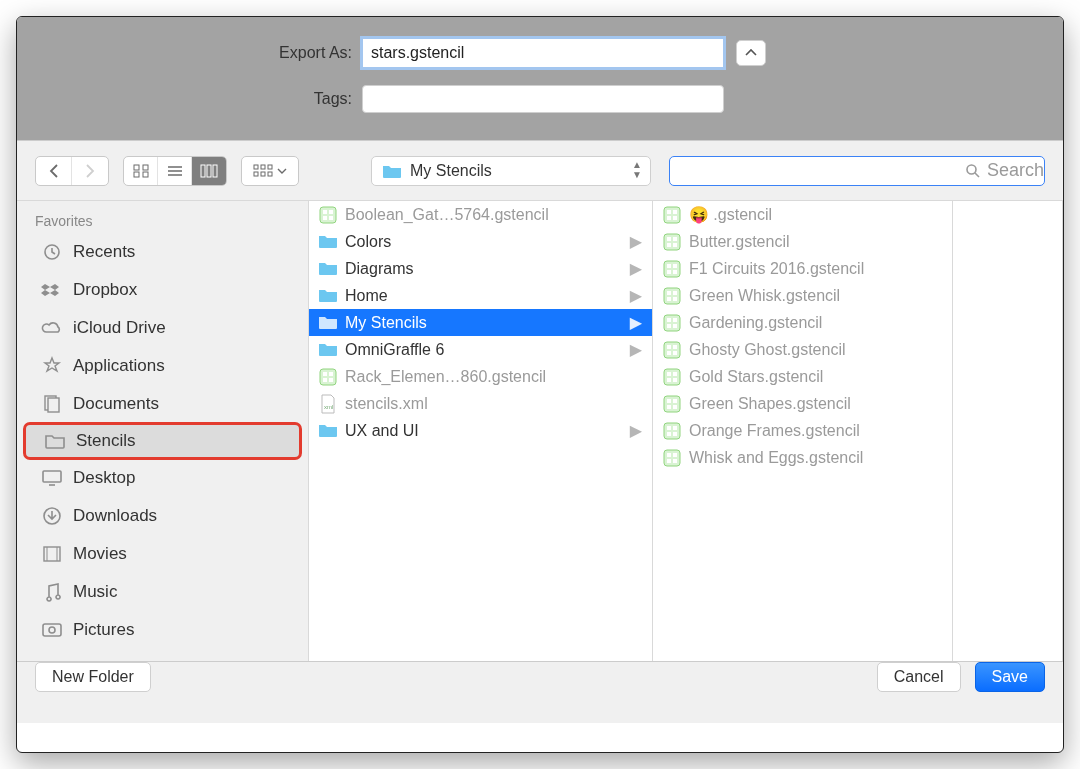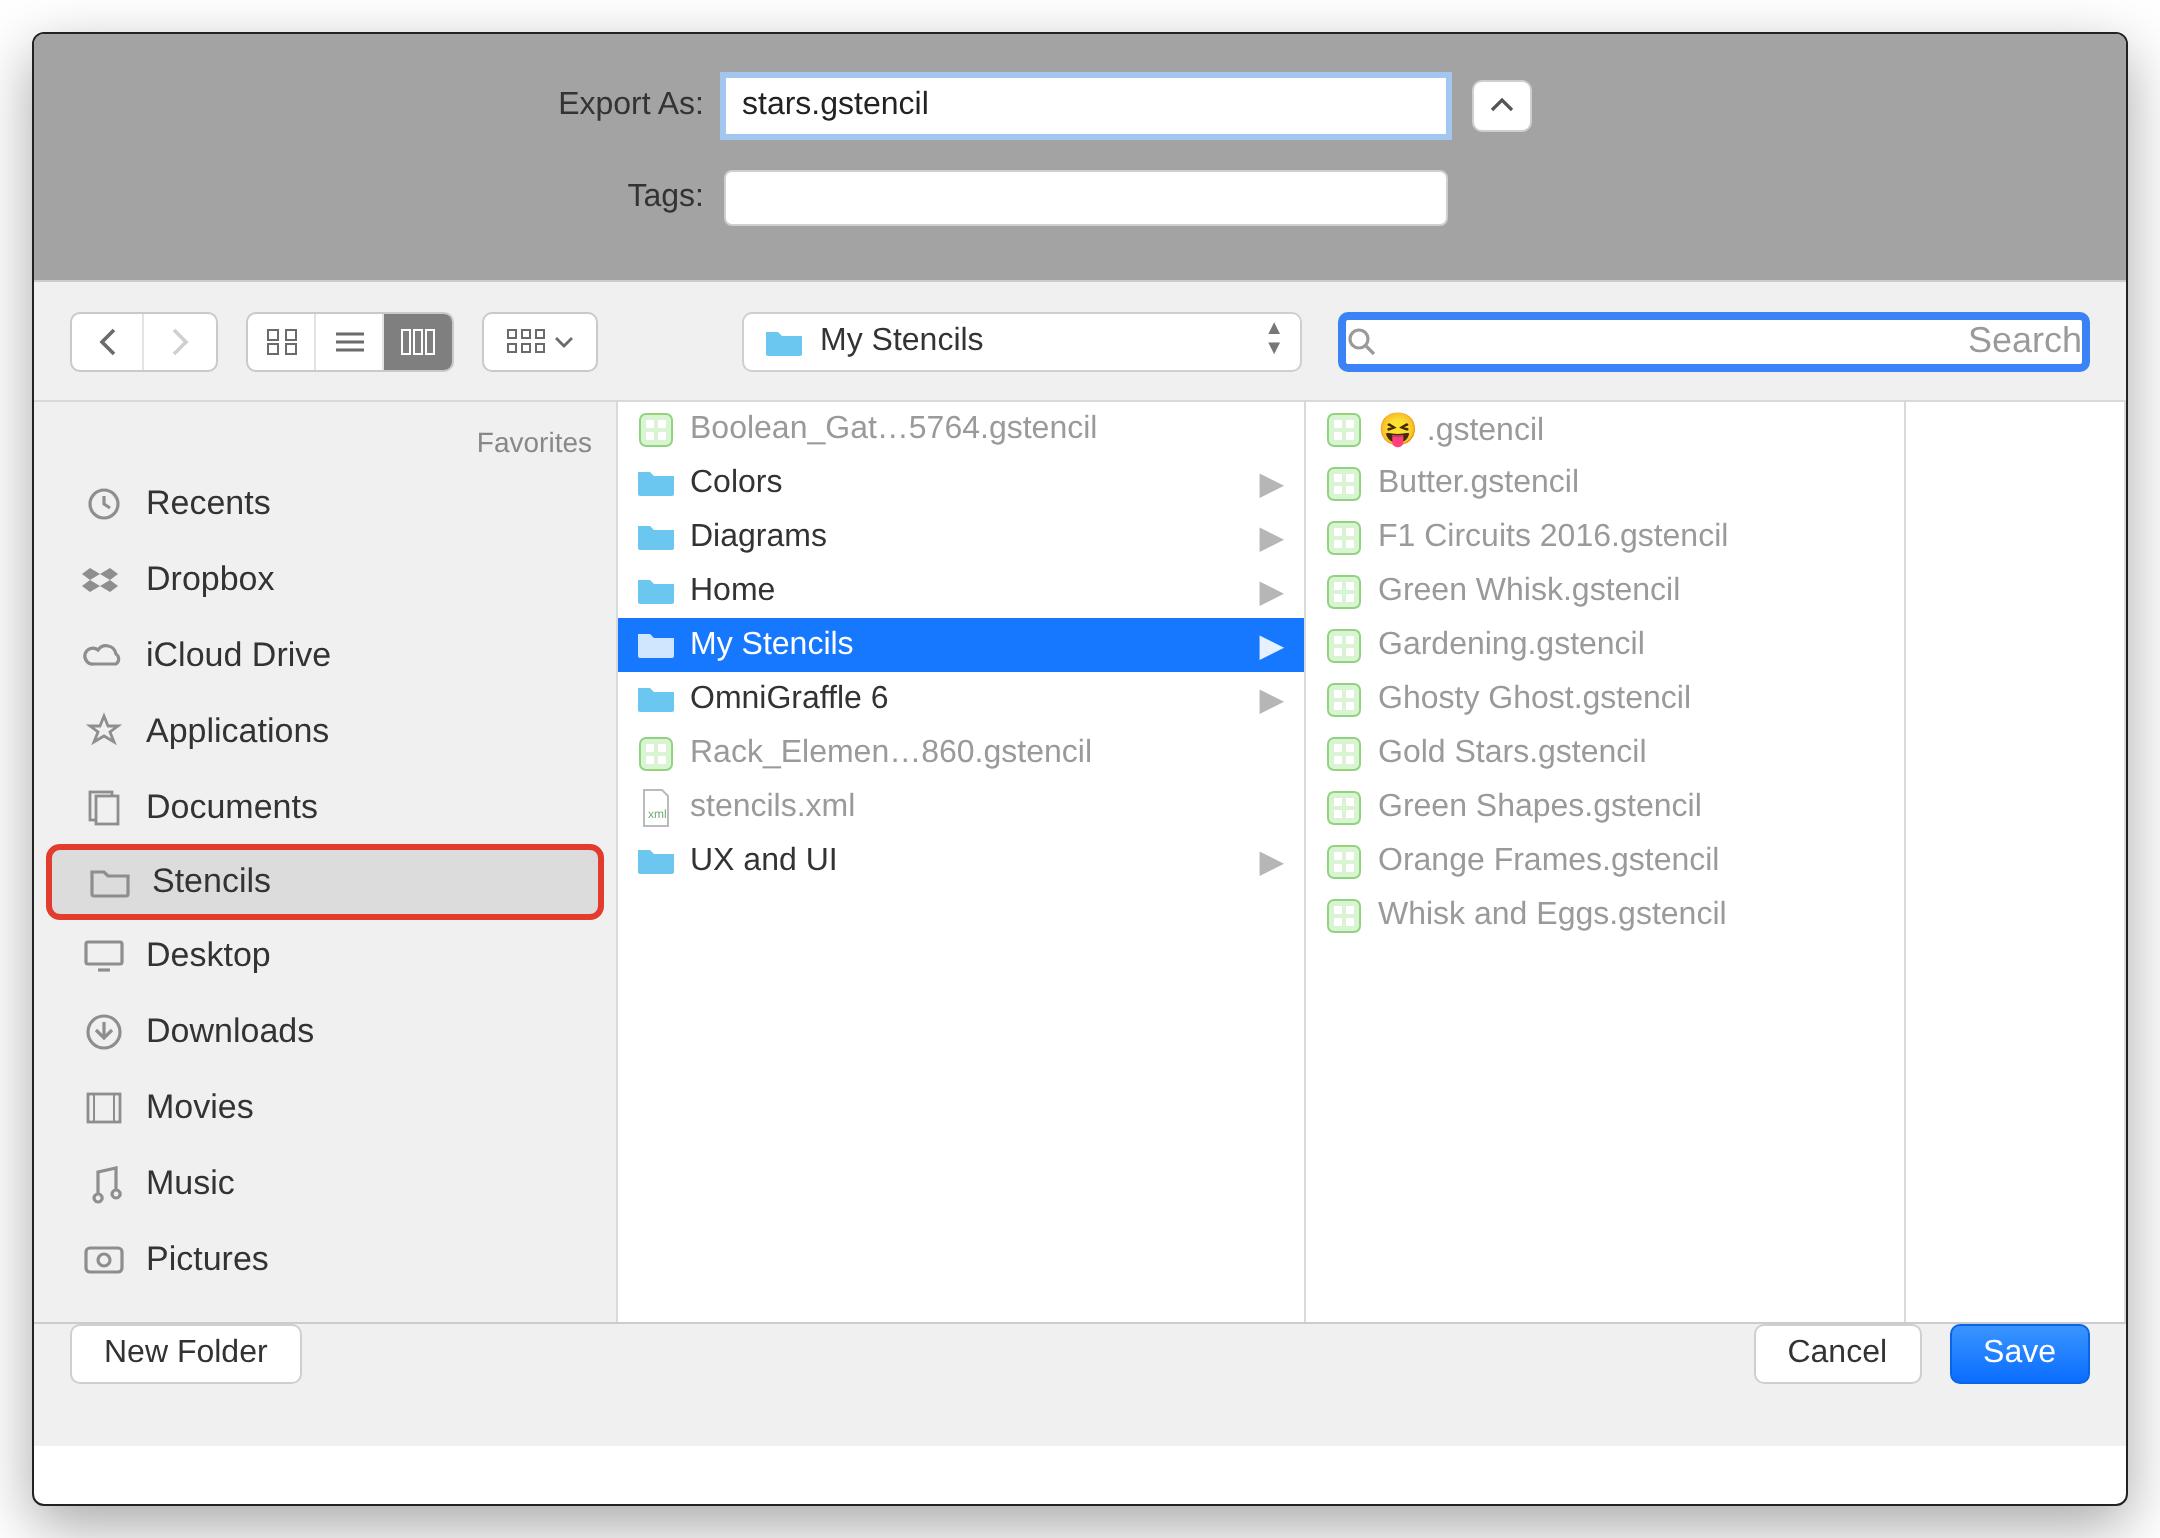--- a/index.html
+++ b/index.html
@@ -27,27 +27,27 @@
   .view { margin-right: 14px; }
   .arrange { margin-right: 14px; }
   .arrange .btn { width:56px; }
   .location {
     margin-left: 58px; width: 280px; height: 30px; border:1px solid #cfcfcf; border-radius:5px; background:#fff;
     display:flex; align-items:center; padding: 0 10px; color:#333; font-size:16px; position:relative;
   }
   .location .folder-ic { margin-right:8px; }
   .location .stepper { position:absolute; right:8px; top:3px; color:#777; font-size:10px; line-height:10px; display:flex; flex-direction:column; }
   .search {
-    margin-left: 18px; flex:1; height:30px; border:4px solid #3b82f6; border-radius:5px; background:#fff;
-    display:flex; align-items:center; justify-content:space-between; color:#9a9a9a; font-size:18px;
+    margin-left: 18px; flex:1; height:30px; border:1px solid #3b82f6; border-radius:5px; background:#fff;
+    display:flex; align-items:center; justify-content:flex-end; color:#9a9a9a; font-size:18px;
   }
   .search svg { margin-right:6px; }
   .body { display:flex; height: 460px; background:#fff; }
   .sidebar { width: 292px; background:#f0f0f0; border-right:1px solid #d9d9d9; padding-top:8px; }
-  .sidebar .hdr { font-size:14px; color:#888; padding: 4px 12px 4px 18px; text-align: right; }
+  .sidebar .hdr { font-size:14px; color:#888; padding: 4px 12px 4px 18px; }
   .fav { display:flex; align-items:center; height:38px; padding-left:22px; font-size:17px; color:#333; }
   .fav .ic { width:26px; display:flex; justify-content:center; color:#8e8e8e; margin-right:8px; }
   .fav.selected { background:#dcdcdc; }
   .fav.highlighted { border:3px solid #e33b2e; border-radius:7px; margin: -1px 6px -1px 6px; padding-left:16px; }
   .col { border-right:1px solid #d9d9d9; overflow:hidden; }
   .col.c1 { width: 344px; }
   .col.c2 { width: 300px; }
   .col.c3 { flex:1; }
   .citem { display:flex; align-items:center; height:27px; padding: 0 10px 0 8px; font-size:16px; color:#333; white-space:nowrap; overflow:hidden; }
   .citem.dim { color:#9a9a9a; }

